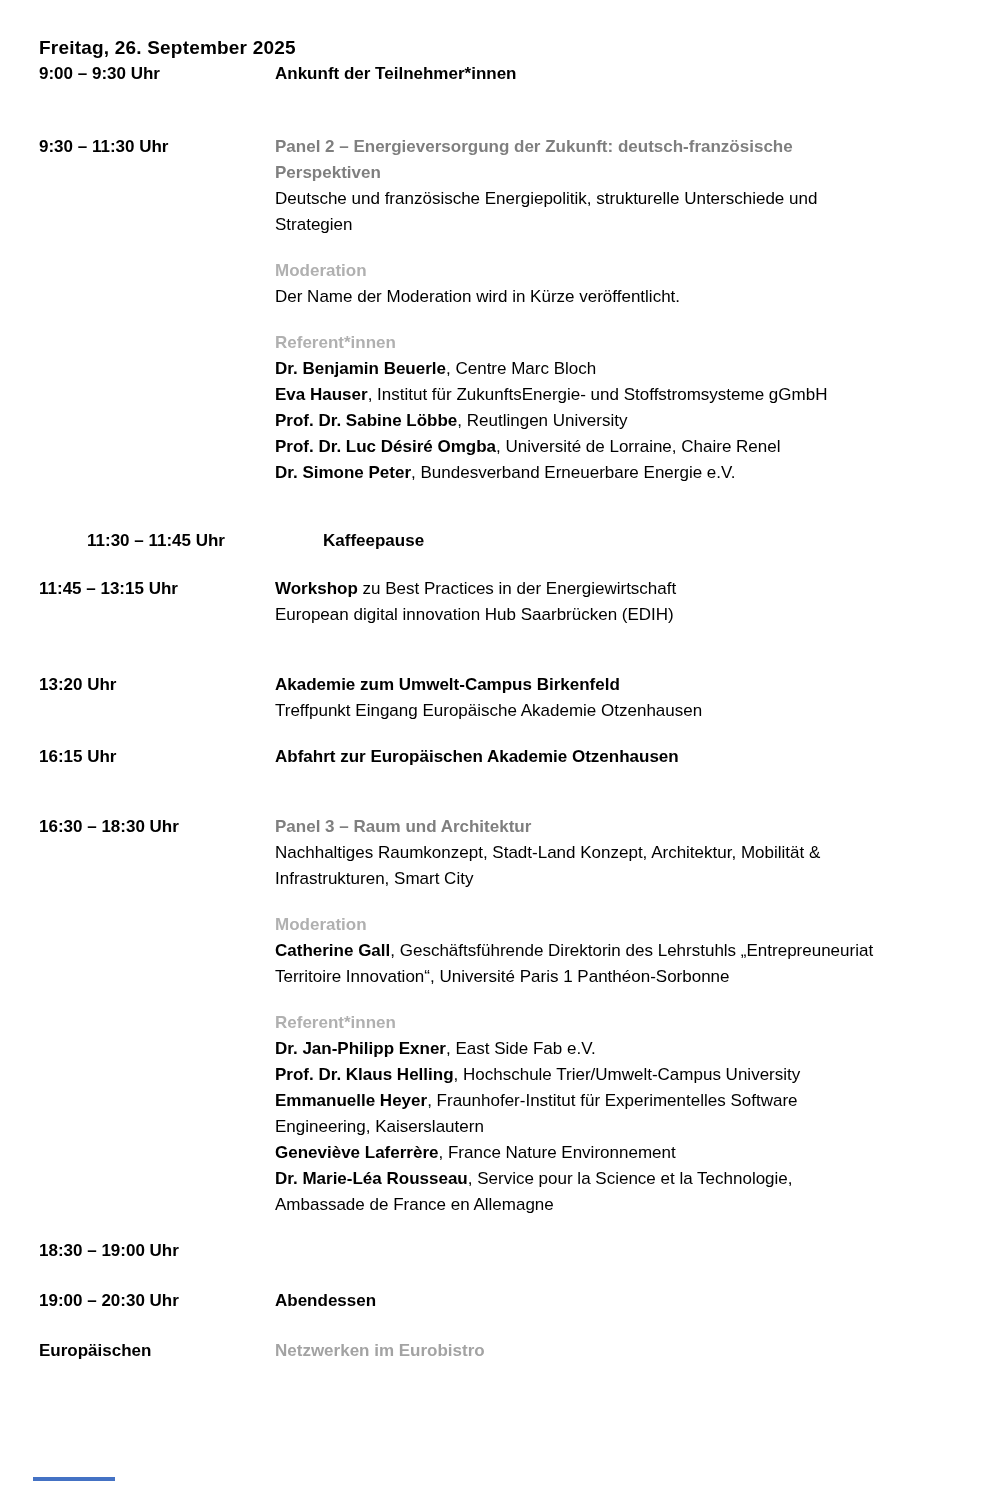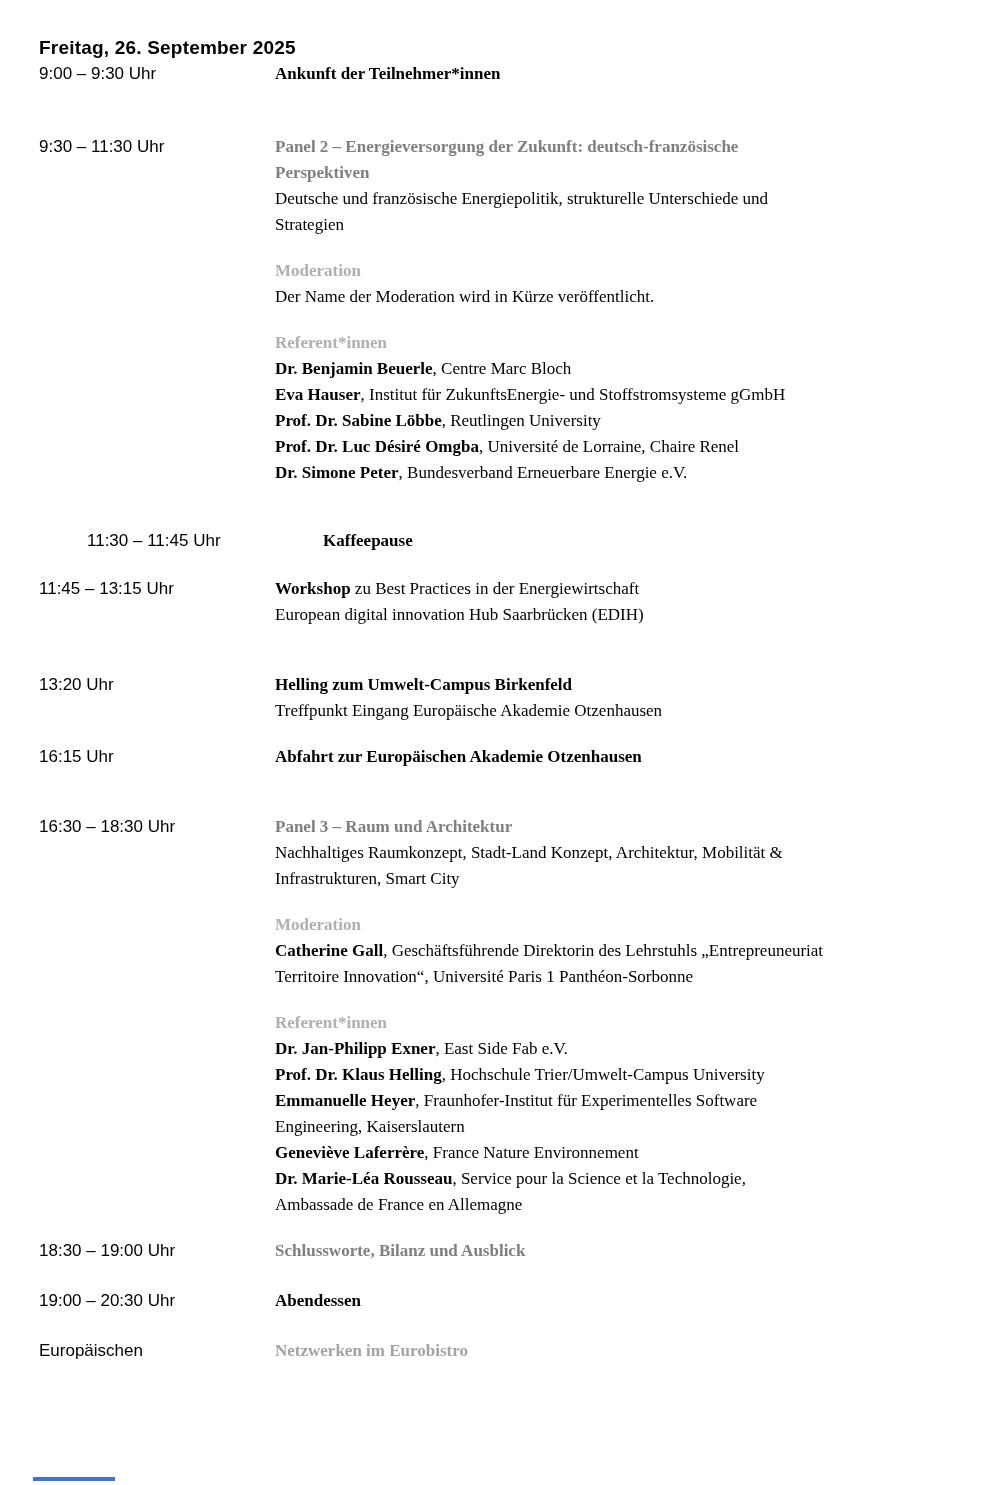--- a/index.html
+++ b/index.html
@@ -5,22 +5,22 @@
   * { margin:0; padding:0; box-sizing:border-box; }
   html, body { background:#ffffff; }
   body {
     width:1006px; height:1485px; position:relative; overflow:hidden;
     font-family:"Liberation Sans", sans-serif;
     font-size:17px; line-height:26px; color:var(--text, #000);
   }
   .page { padding:35px 0 0 39px; }
   .doc-title { font-weight:700; font-size:19px; letter-spacing:.2px; }
   .row { display:flex; align-items:flex-start; }
-  .time { width:236px; flex:0 0 236px; }
-  .content { width:731px;font-family:Liberation Serif, serif; }
+  .time { width:236px; flex:0 0 236px;font-weight:bold; }
+  .content { width:731px; }
   .line, .panel-heading, .gray-title, .light-title, .section-label, .title-line { white-space:pre-line; }
   .b { font-weight:700; }
   .title-line { font-weight:700; }
   .panel-heading { font-weight:700; color:var(--panel-heading, #7f7f7f); }
   .gray-title { font-weight:700; color:var(--panel-heading, #7f7f7f); }
   .light-title { font-weight:700; color:var(--light-heading, #a3a3a3); }
   .section-label { font-weight:700; color:var(--section-label, #b0b0b0); margin-top:20px; }
   .mb47 { margin-bottom:47px; } .mb42 { margin-bottom:42px; }
   .mb22 { margin-bottom:22px;margin-left:48px; } .mb44 { margin-bottom:44px;justify-content:center; }
   .mb20 { margin-bottom:20px; } .mb24 { margin-bottom:24px; }
@@ -69,21 +69,21 @@
     <div class="time">11:45 – 13:15 Uhr</div>
     <div class="content">
       <div class="line"><span class="b">Workshop</span><span> zu Best Practices in der Energiewirtschaft</span></div>
       <div class="line">European digital innovation Hub Saarbrücken (EDIH)</div>
     </div>
   </div>
 
   <div class="row mb20">
     <div class="time">13:20 Uhr</div>
     <div class="content">
-      <div class="title-line">Helling zum Umwelt-Campus Birkenfeld</div>
+      <div class="title-line">Akademie zum Umwelt-Campus Birkenfeld</div>
       <div class="line">Treffpunkt Eingang Europäische Akademie Otzenhausen</div>
     </div>
   </div>
 
 
   <div class="row mb44">
     <div class="time">16:15 Uhr</div>
     <div class="content">
         <div class="title-line">Abfahrt zur Europäischen Akademie Otzenhausen</div>
       </div>
@@ -104,23 +104,20 @@
       <div class="line"><span class="b">Emmanuelle Heyer</span><span>, Fraunhofer-Institut für Experimentelles Software
 Engineering, Kaiserslautern</span></div>
       <div class="line"><span class="b">Geneviève Laferrère</span><span>, France Nature Environnement</span></div>
       <div class="line"><span class="b">Dr. Marie-Léa Rousseau</span><span>, Service pour la Science et la Technologie,
 Ambassade de France en Allemagne</span></div>
     </div>
   </div>
 
   <div class="row mb24">
     <div class="time">18:30 – 19:00 Uhr</div>
-    <div class="content">
-        <div class="gray-title">Schlussworte, Bilanz und Ausblick</div>
-      </div>
   </div>
 
   <div class="row mb24">
     <div class="time">19:00 – 20:30 Uhr</div>
     <div class="content">
         <div class="title-line">Abendessen</div>
       </div>
   </div>
 
   <div class="row">

